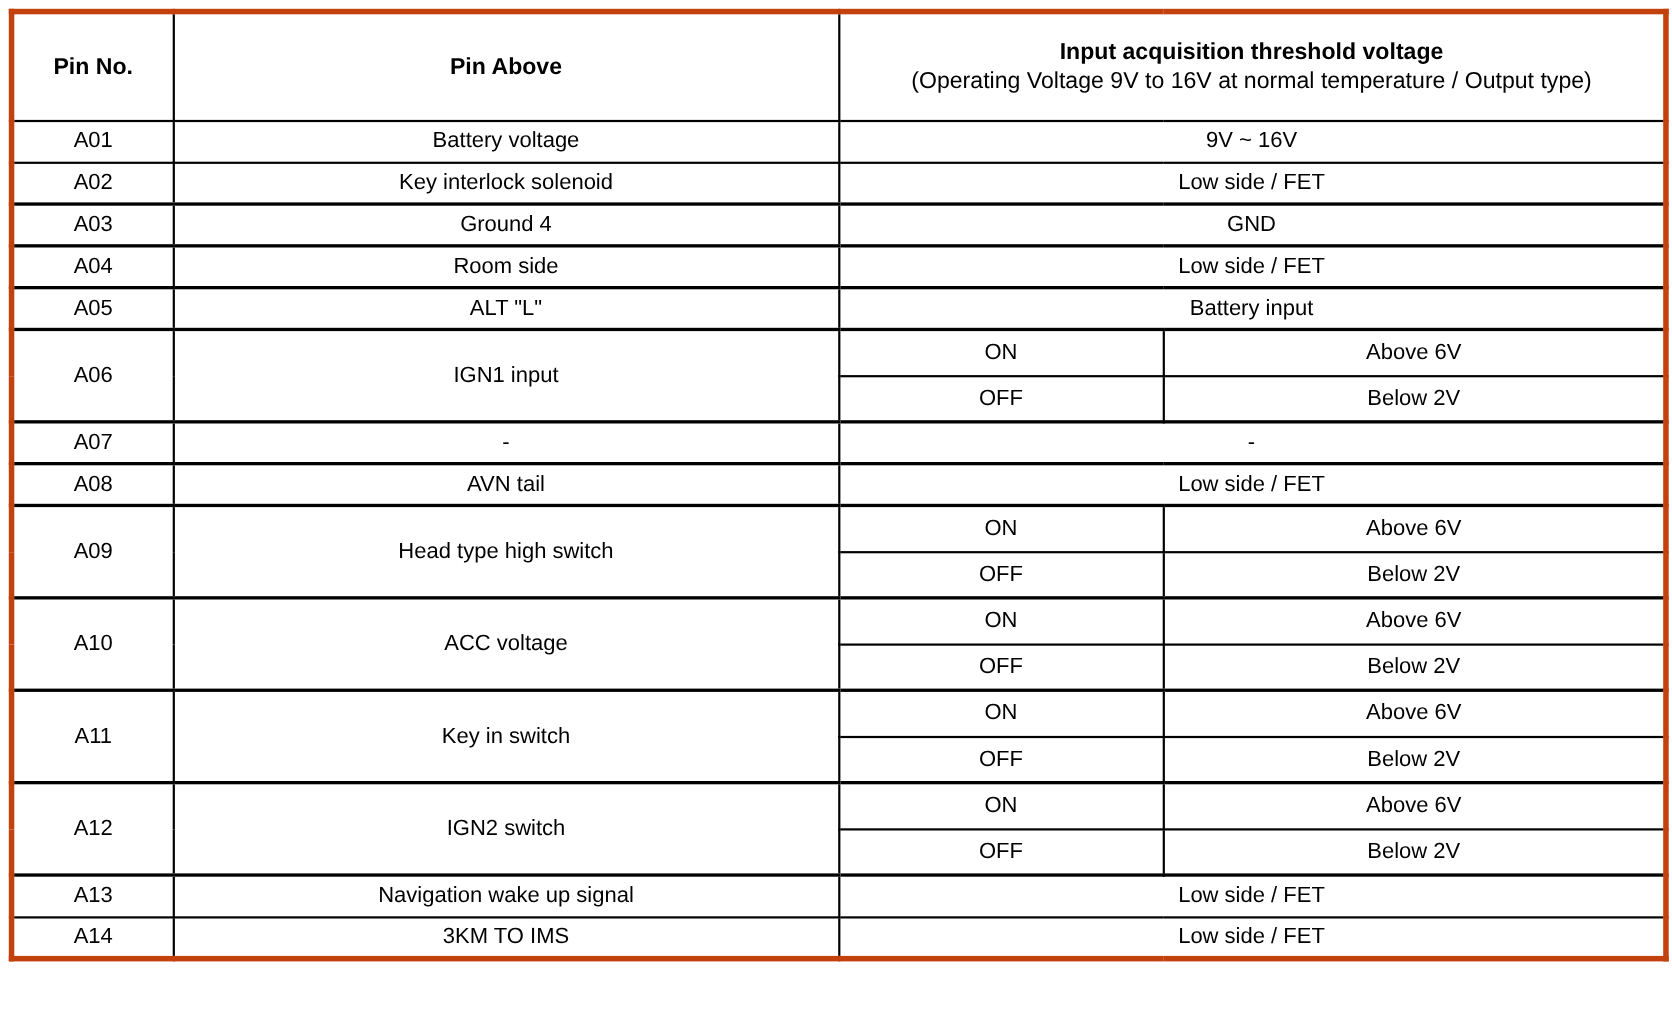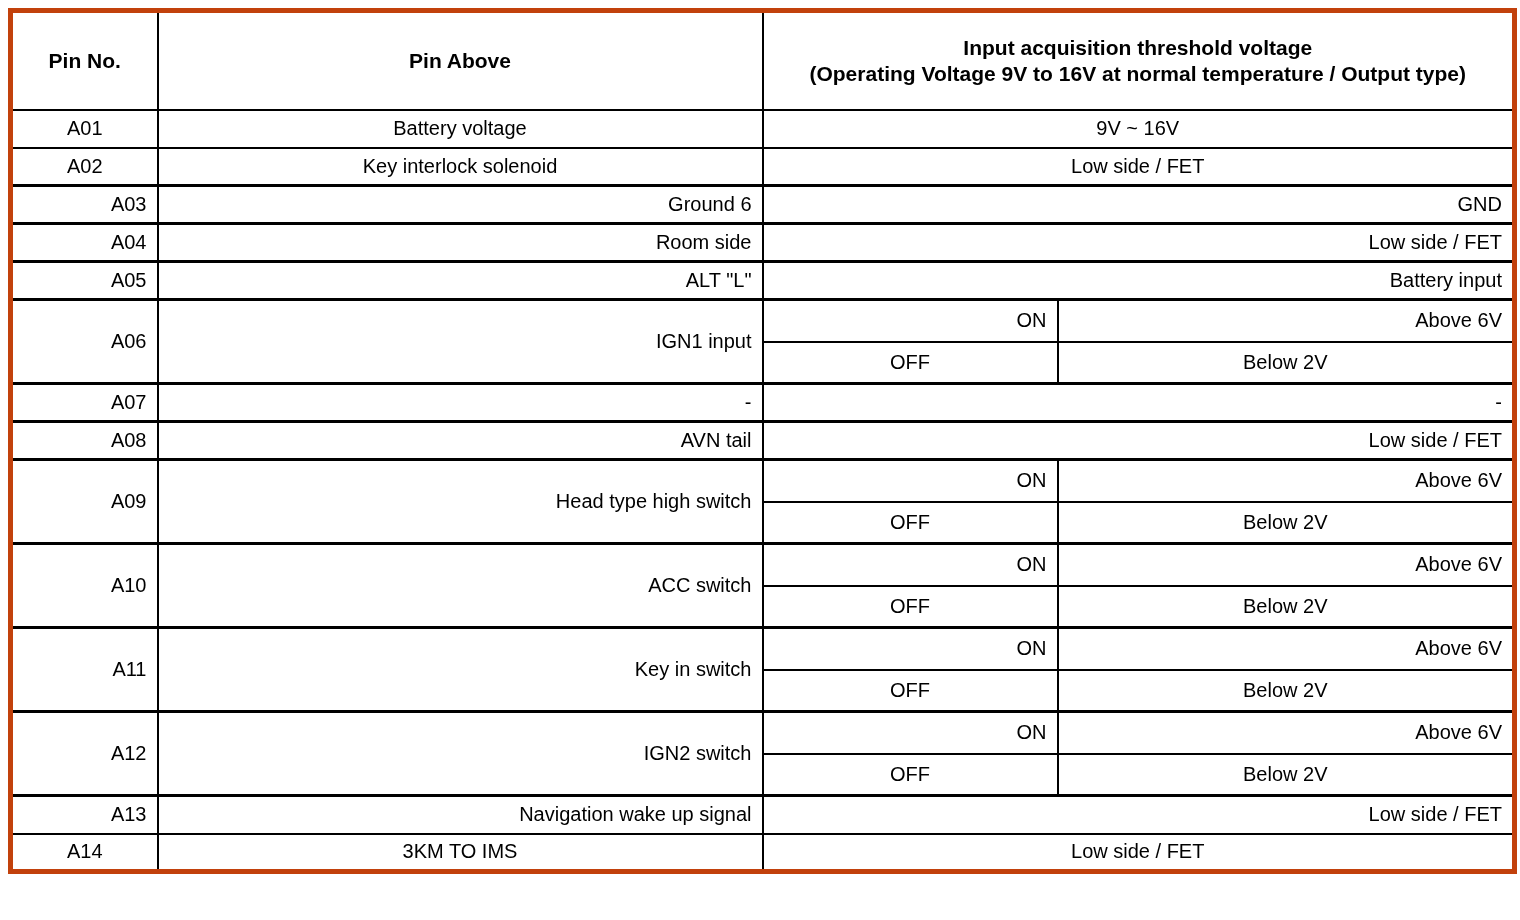--- a/index.html
+++ b/index.html
@@ -32,24 +32,24 @@
     padding: 2px 10px;
     overflow: hidden;
     background: #ffffff;
   }
   thead th {
     font-weight: bold;
     font-size: 21px;
     height: 99px;
   }
   th.th-threshold { padding: 2px 24px; }
-  .th-line2 { font-weight: bold; }
+  .th-line2 { font-weight: normal; }
   tr.row { height: 38px; }
   tr.subrow { height: 42px; }
-  tr.thick > td { border-top-width: 3px; text-align: right; }
+  tr.thick > td { border-top-width: 3px; }
   td { font-weight: normal; }
 </style>
 </head>
 <body>
 
 <table class="pin-table">
   <colgroup>
     <col class="c-pin">
       <col class="c-name">
       <col class="c-state">
@@ -71,21 +71,21 @@
       <td>Battery voltage</td>
       <td colspan="2">9V ~ 16V</td>
     </tr>
     <tr class="row">
       <td>A02</td>
       <td>Key interlock solenoid</td>
       <td colspan="2">Low side / FET</td>
     </tr>
     <tr class="row thick">
       <td>A03</td>
-      <td>Ground 6</td>
+      <td>Ground 4</td>
       <td colspan="2">GND</td>
     </tr>
     <tr class="row thick">
       <td>A04</td>
       <td>Room side</td>
       <td colspan="2">Low side / FET</td>
     </tr>
     <tr class="row thick">
       <td>A05</td>
       <td>ALT "L"</td>
@@ -120,21 +120,21 @@
       <td>ON</td>
       <td>Above 6V</td>
     </tr>
     <tr class="subrow">
       <td>OFF</td>
       <td>Below 2V</td>
     </tr>
 
     <tr class="subrow thick">
       <td rowspan="2">A10</td>
-      <td rowspan="2">ACC switch</td>
+      <td rowspan="2">ACC voltage</td>
       <td>ON</td>
       <td>Above 6V</td>
     </tr>
     <tr class="subrow">
       <td>OFF</td>
       <td>Below 2V</td>
     </tr>
 
     <tr class="subrow thick">
       <td rowspan="2">A11</td>

